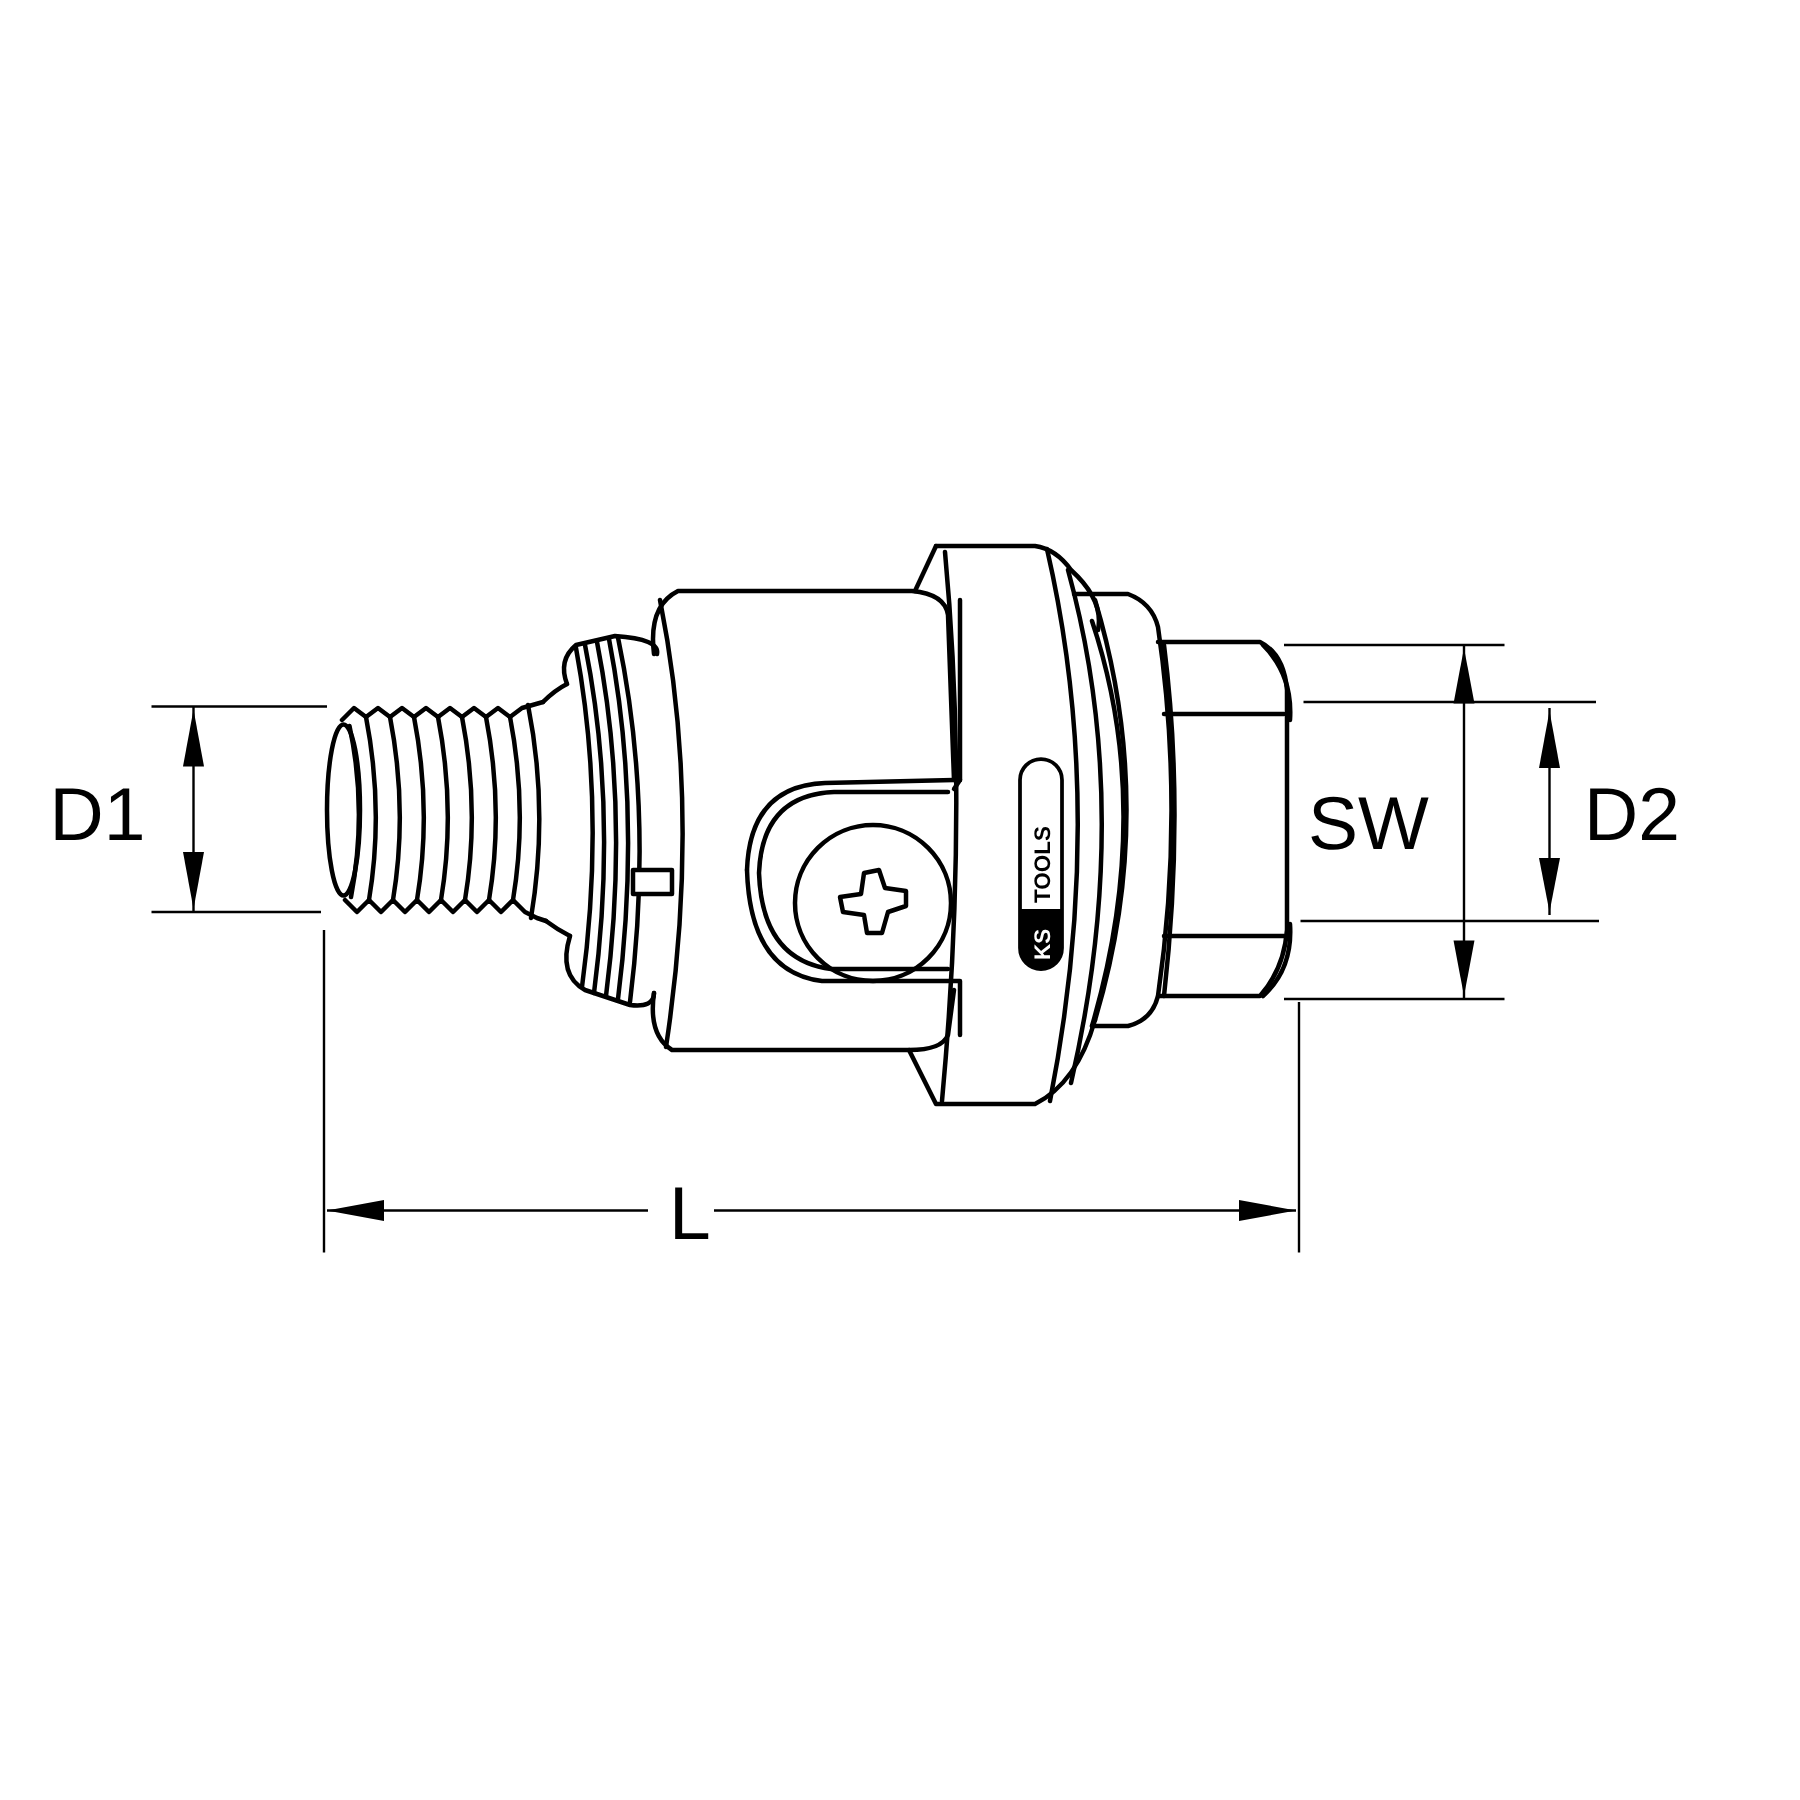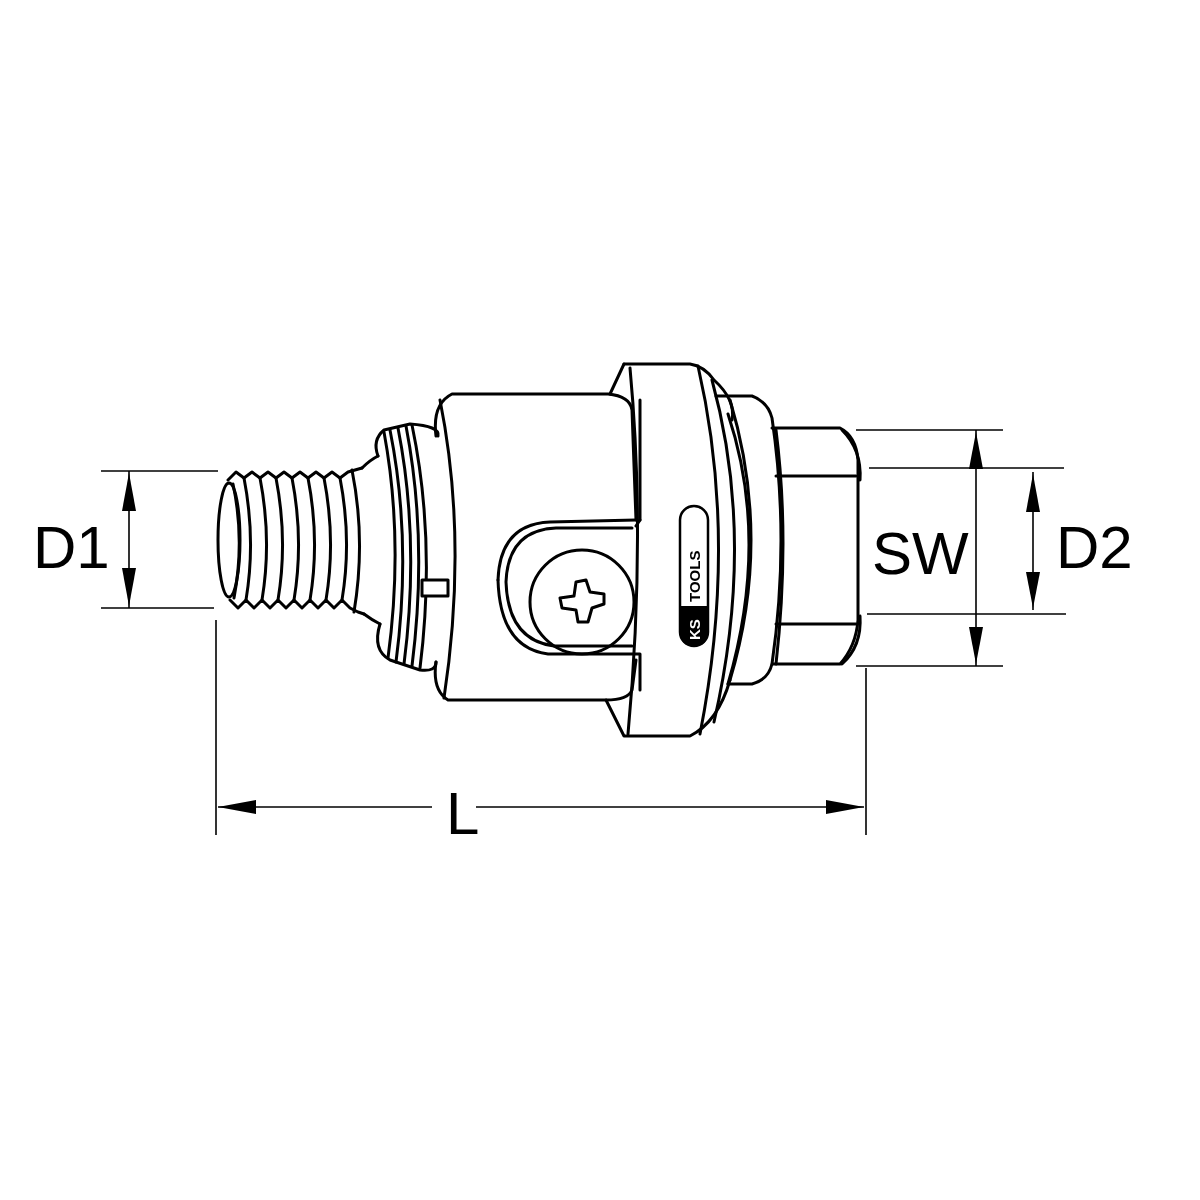--- a/index.html
+++ b/index.html
@@ -5,21 +5,21 @@
   html, body { margin: 0; padding: 0; background: #ffffff; }
   body { width: 1200px; height: 1200px; position: relative; overflow: hidden; }
   svg.drawing { position: absolute; left: 0; top: 0; width: 1200px; height: 1200px; }
   .ln { fill: none; stroke: #000; stroke-width: 3; stroke-linejoin: round; stroke-linecap: round; }
   .ln-w { fill: #fff; stroke: #000; stroke-width: 3; stroke-linejoin: round; }
   .dim { fill: none; stroke: #000; stroke-width: 1.6; }
   .arrow { fill: #000; stroke: none; }
   .label {
     position: absolute;
     font-family: "Liberation Sans", sans-serif;
-    font-size: 60px;
+    font-size: 50px;
     color: #000;
     line-height: 1;
     white-space: nowrap;
   }
   .logo-text {
     font-family: "Liberation Sans", sans-serif;
     font-weight: bold;
     font-size: 15px;
   }
 </style>

